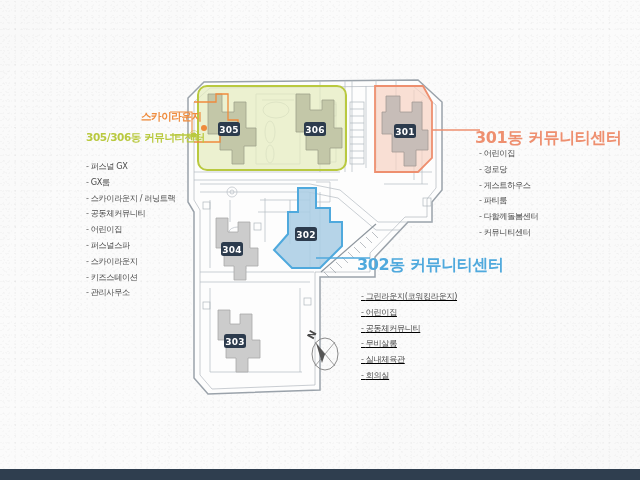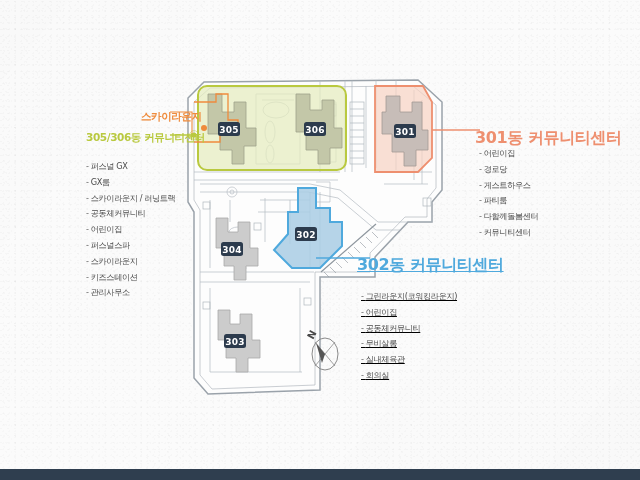--- a/index.html
+++ b/index.html
@@ -44,21 +44,21 @@
   #skylounge-label{
     position:absolute;left:141px;top:110px;
     color:#ef8b3c;font-size:10.5px;font-weight:bold;letter-spacing:-0.4px;white-space:nowrap;
   }
 
   #panel-right{left:475px;top:128px;}
   #panel-right .panel-title{color:#ee8f6f;}
   #panel-right .panel-list{margin-top:0;margin-left:4px;}
 
   #panel-302{left:357px;top:255px;}
-  #panel-302 .panel-title{color:#4fa9dd;text-decoration:underline;}
+  #panel-302 .panel-title{color:#4fa9dd;}
   #panel-302 .panel-list{margin-top:16px;margin-left:4px;text-decoration:underline;}
 
   
   #map{position:absolute;left:170px;top:72px;width:310px;height:330px;}
   #map svg{display:block;}
   .bldg-badge-text{
     font-family:"DejaVu Sans","Liberation Sans",sans-serif;
     font-size:9px;fill:#ffffff;font-weight:bold;letter-spacing:.2px;
   }
 </style>

